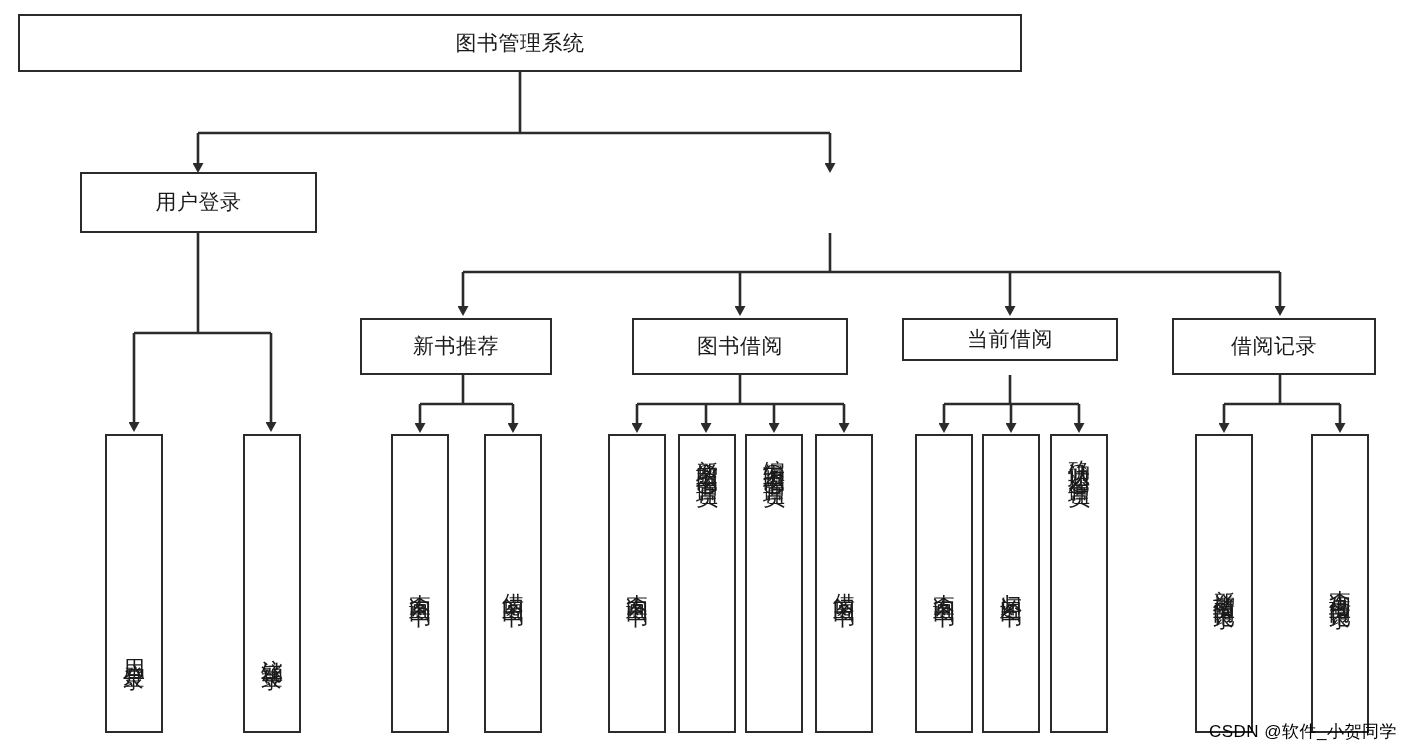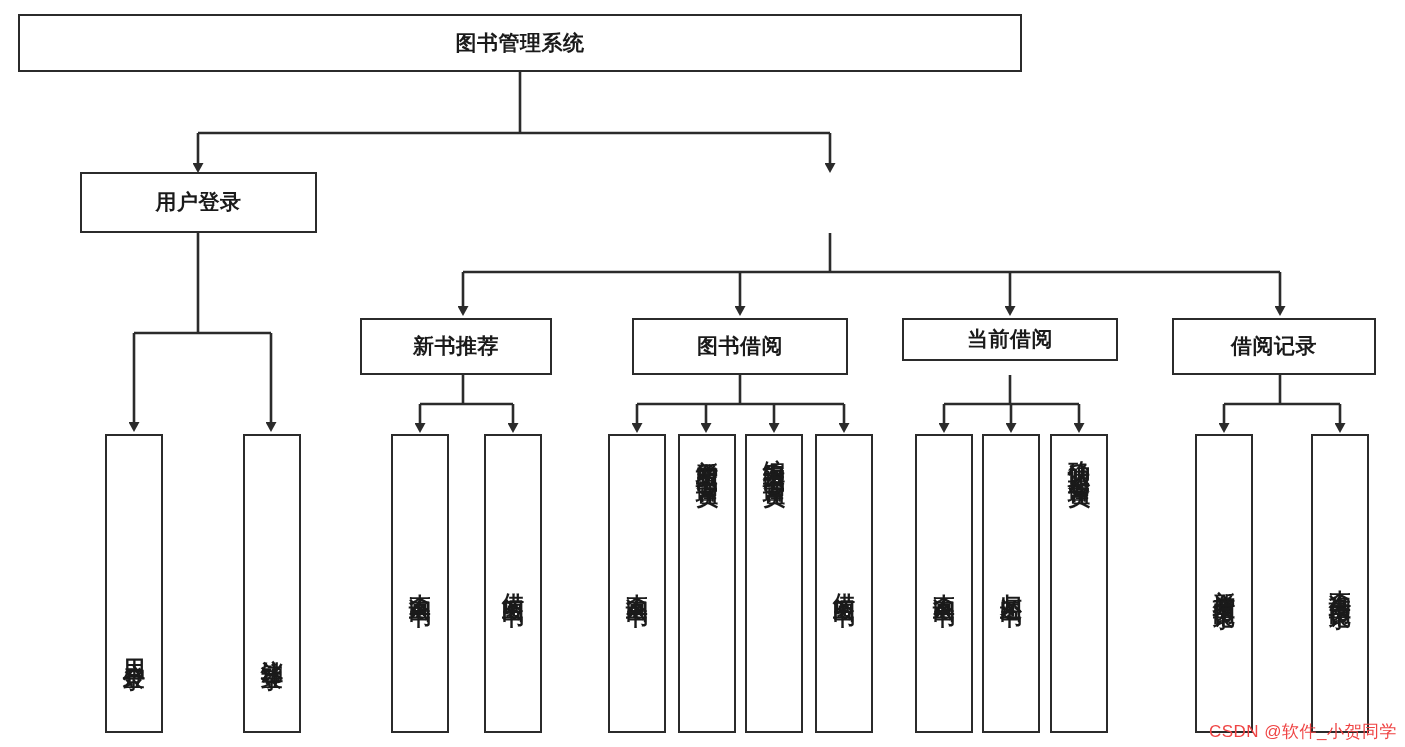--- a/index.html
+++ b/index.html
@@ -27,21 +27,20 @@
   }
   .node {
     position: absolute;
     box-sizing: border-box;
     background: #ffffff;
     border: 2px solid #2b2b2b;
     display: flex;
     align-items: center;
     justify-content: center;
     color: #1a1a1a;
-    font-weight: bold;
   }
   .node .label {
     display: block;
     text-align: center;
     line-height: 1.18;
     white-space: nowrap;
   }
   
   .node.horiz .label {
     font-size: 21px;
@@ -67,21 +66,21 @@
   .node.vert.low {
     align-items: flex-end;
     padding-top: 0;
     padding-bottom: 74px;
   }
   .watermark {
     position: absolute;
     right: 8px;
     bottom: 4px;
     font-size: 17px;
-    color: #ef4444;
+    color: #000000;
     white-space: nowrap;
     letter-spacing: 0.5px;
   }
 </style>
 </head>
 <body>
 
 <div id="canvas">
 
   <svg id="wires" viewBox="0 0 1405 747" xmlns="http://www.w3.org/2000/svg">

